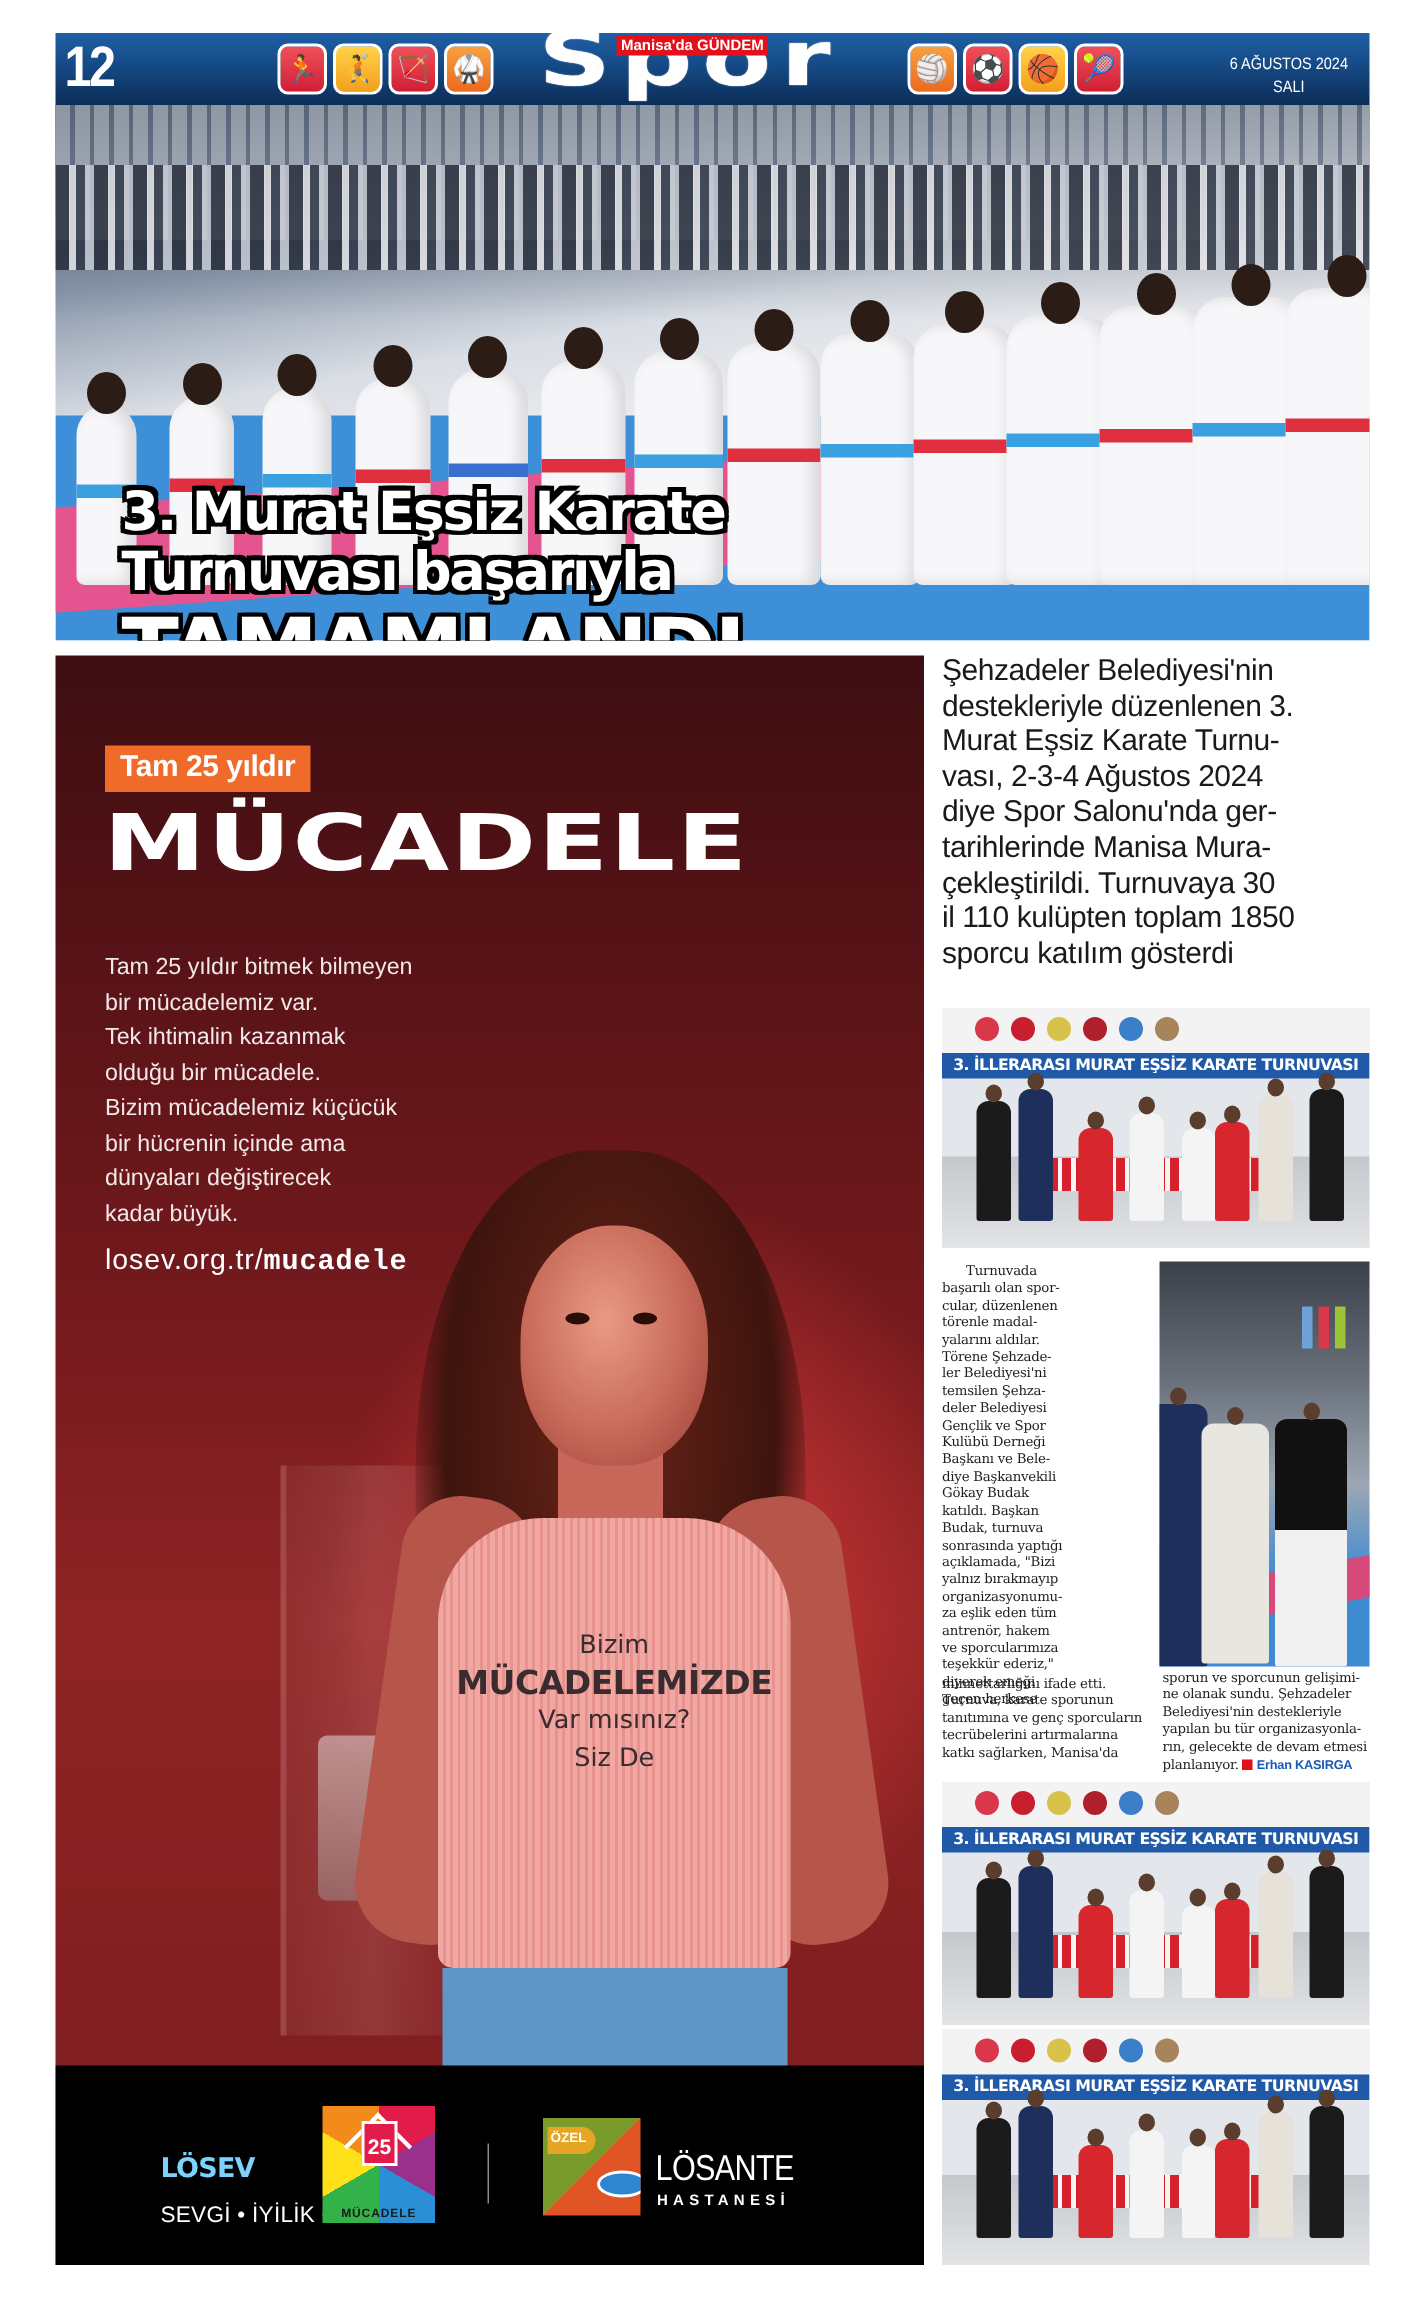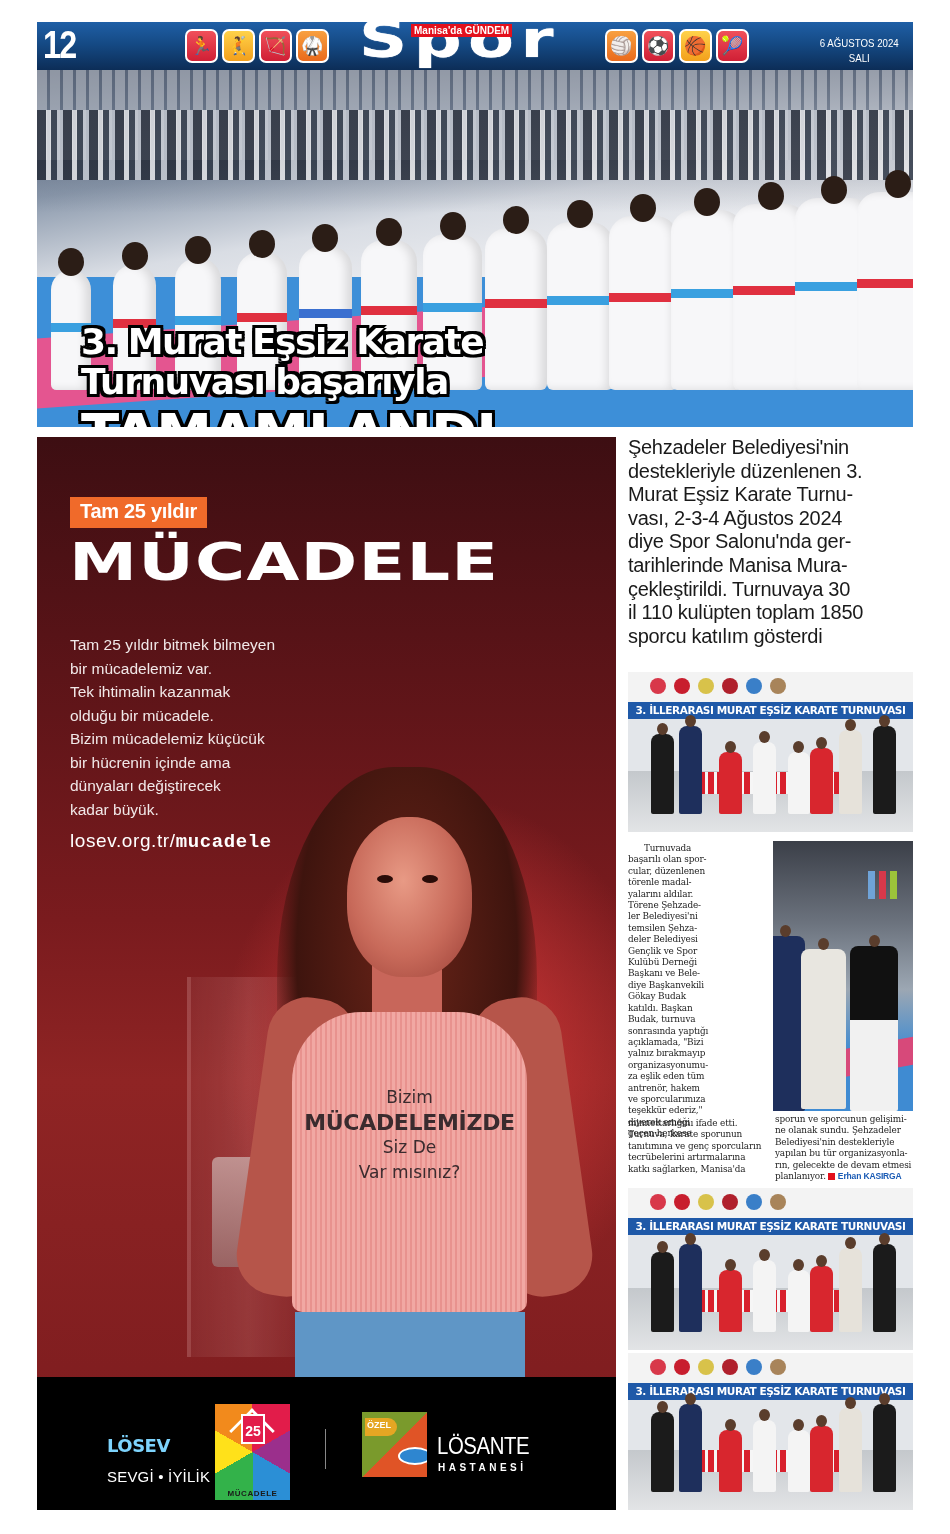--- a/index.html
+++ b/index.html
@@ -154,21 +154,21 @@
   }
   .ad .footer {
     position: absolute; left: 0; bottom: 0; width: 100%; height: 133px; background: #000;
   }
   .ad .losev-word {
     position: absolute; left: 70px; top: 58px; color: #7dd3fc; font-weight: 900; font-size: 18px;
     font-family: "DejaVu Sans", sans-serif; letter-spacing: -0.5px;
   }
   .ad .losev-sub { position: absolute; left: 70px; top: 91px; color: #fff; font-size: 15px; letter-spacing: 0.2px; }
   .ad .losev-badge {
-    position: absolute; left: 178px; top: 27px; width: 75px; height: 96px;
+    position: absolute; left: 178px; top: 27px; width: 75px; height: 78px;
     background: conic-gradient(#e21c4a 0 60deg, #9b2f8c 60deg 120deg, #2b8fd6 120deg 180deg, #33b24a 180deg 240deg, #ffe11a 240deg 300deg, #f28a1c 300deg 360deg);
   }
   .ad .losev-badge .num {
     position: absolute; left: 26px; top: 10px; width: 24px; height: 30px; background: #e21c4a;
     color: #fff; font-weight: 900; font-size: 14px; text-align: center; line-height: 30px;
     border: 2px solid #fff;
   }
   .ad .losev-badge .roof {
     position: absolute; left: 14px; top: 4px; width: 46px; height: 46px;
     border-left: 4px solid #fff; border-top: 4px solid #fff; transform: rotate(45deg) scale(0.7);
@@ -363,22 +363,22 @@
   <div class="shoulder-r"></div>
   <div class="neck"></div>
   <div class="face"></div>
   <div class="eye" style="left:340px"></div>
   <div class="eye" style="left:385px"></div>
   <div class="tank"></div>
   <div class="shorts"></div>
   <div class="tank-text">
     <span>Bizim</span>
     <span class="strong">MÜCADELEMİZDE</span>
+    <span>Var mısınız?</span>
     <span>Siz De</span>
-    <span>Var mısınız?</span>
   </div>
 
   <div class="tag">Tam 25 yıldır</div>
   <div class="headline-ad">MÜCADELE</div>
   <div class="body-copy">
     <span>Tam 25 yıldır bitmek bilmeyen</span>
     <span>bir mücadelemiz var.</span>
     <span>Tek ihtimalin kazanmak</span>
     <span>olduğu bir mücadele.</span>
     <span>Bizim mücadelemiz küçücük</span>

